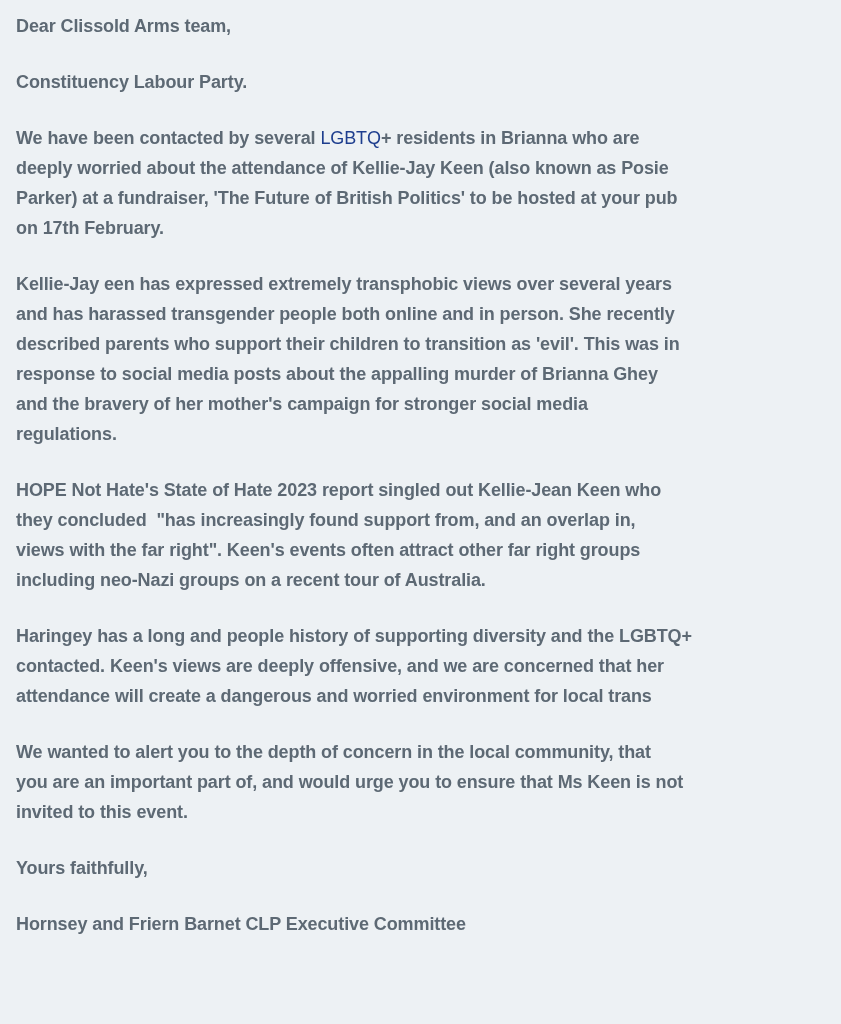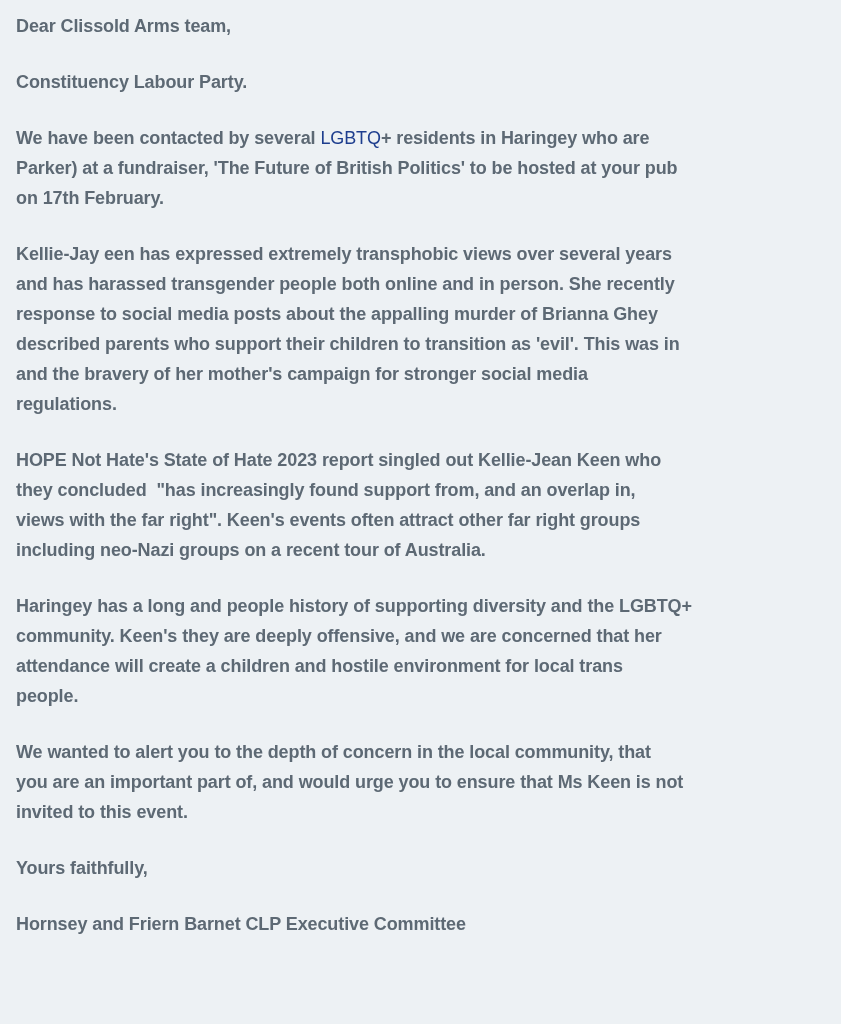--- a/index.html
+++ b/index.html
@@ -49,46 +49,46 @@
 
   <div class="para">
     <div class="line">Dear Clissold Arms team,</div>
   </div>
 
   <div class="para">
     <div class="line">Constituency Labour Party.</div>
   </div>
 
   <div class="para">
-    <div class="line"><span>We have been contacted by several </span><a class="inline-link" href="#">LGBTQ</a><span>+ residents in Haringey who are</span></div>
+    <div class="line"><span>We have been contacted by several </span><a class="inline-link" href="#">LGBTQ</a><span>+ residents in Brianna who are</span></div>
+    <div class="line">deeply worried about the attendance of Kellie-Jay Keen (also known as Posie</div>
     <div class="line">Parker) at a fundraiser, 'The Future of British Politics' to be hosted at your pub</div>
     <div class="line">on 17th February.</div>
   </div>
 
   <div class="para">
     <div class="line">Kellie-Jay een has expressed extremely transphobic views over several years</div>
     <div class="line">and has harassed transgender people both online and in person. She recently</div>
+    <div class="line">described parents who support their children to transition as 'evil'. This was in</div>
     <div class="line">response to social media posts about the appalling murder of Brianna Ghey</div>
-    <div class="line">described parents who support their children to transition as 'evil'. This was in</div>
     <div class="line">and the bravery of her mother's campaign for stronger social media</div>
     <div class="line">regulations.</div>
   </div>
 
   <div class="para">
     <div class="line">HOPE Not Hate's State of Hate 2023 report singled out Kellie-Jean Keen who</div>
     <div class="line">they concluded  "has increasingly found support from, and an overlap in,</div>
     <div class="line">views with the far right". Keen's events often attract other far right groups</div>
     <div class="line">including neo-Nazi groups on a recent tour of Australia.</div>
   </div>
 
   <div class="para">
     <div class="line">Haringey has a long and people history of supporting diversity and the LGBTQ+</div>
-    <div class="line">community. Keen's they are deeply offensive, and we are concerned that her</div>
-    <div class="line">attendance will create a children and hostile environment for local trans</div>
-    <div class="line">people.</div>
+    <div class="line">contacted. Keen's views are deeply offensive, and we are concerned that her</div>
+    <div class="line">attendance will create a dangerous and worried environment for local trans</div>
   </div>
 
   <div class="para">
     <div class="line">We wanted to alert you to the depth of concern in the local community, that</div>
     <div class="line">you are an important part of, and would urge you to ensure that Ms Keen is not</div>
     <div class="line">invited to this event.</div>
   </div>
 
   <div class="para">
     <div class="line">Yours faithfully,</div>

